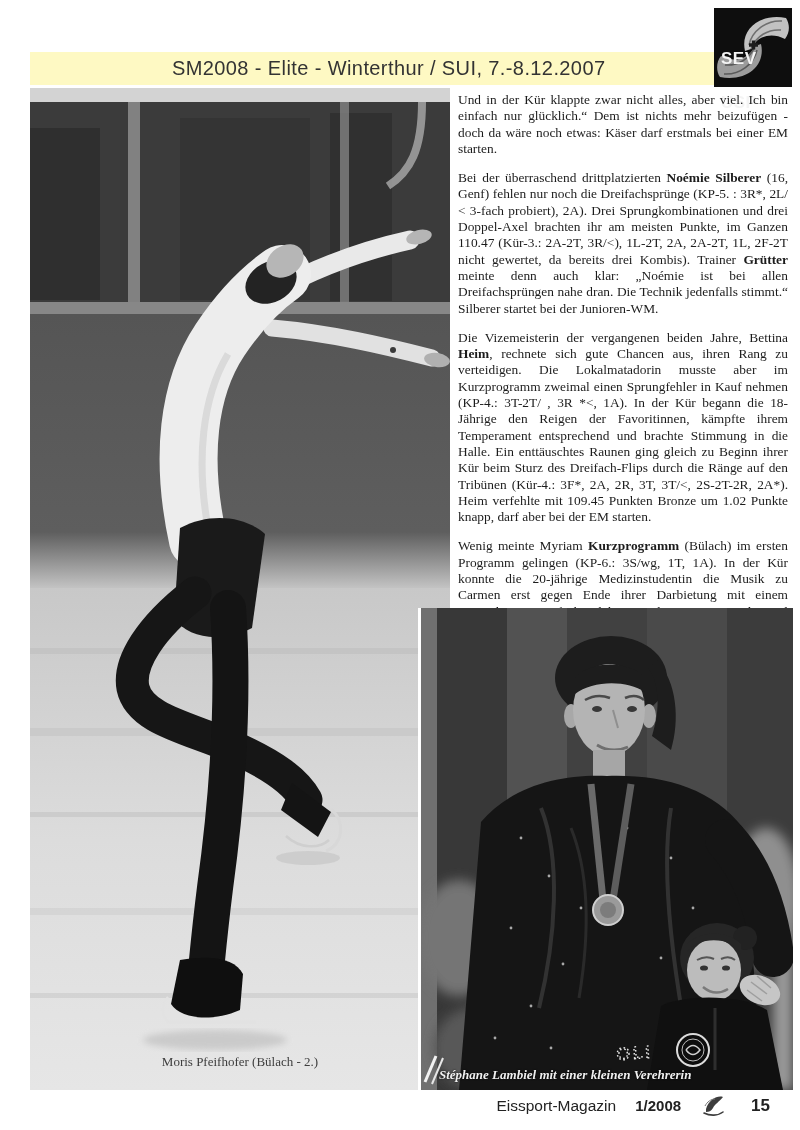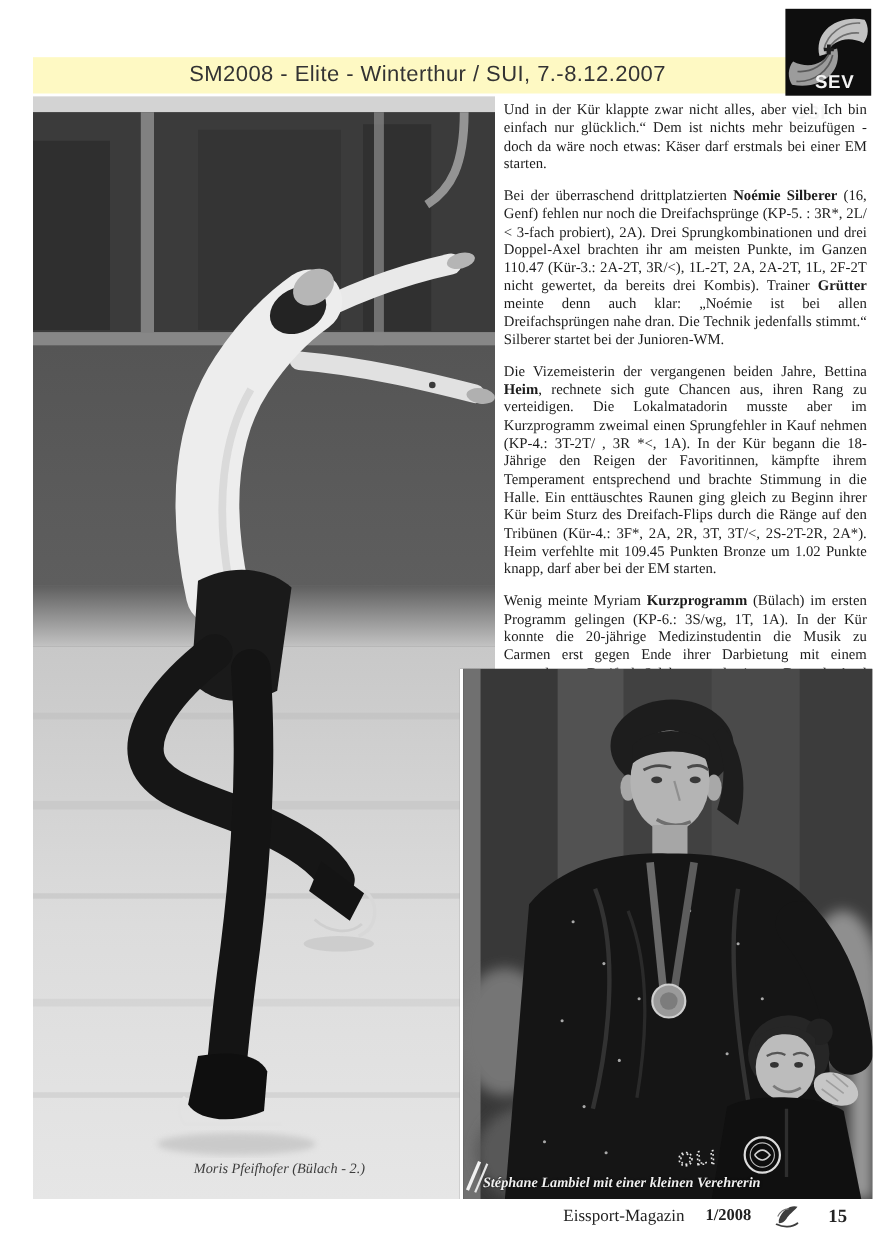--- a/index.html
+++ b/index.html
@@ -10,44 +10,44 @@
   .header-bar{position:absolute;left:30px;top:52px;width:688px;height:33px;background:#fef9c3;
               display:flex;align-items:center;}
   .header-title{font-family:"Liberation Sans",sans-serif;font-size:20px;color:#333;
                 letter-spacing:.4px;padding-left:142px;white-space:nowrap;}
 
   
   .logo{position:absolute;left:714px;top:8px;width:78px;height:79px;background:#0e0e0e;}
   .logo svg{position:absolute;left:0;top:0;overflow:visible;}
   .logo-line{position:absolute;left:7px;font-family:"Liberation Sans",sans-serif;
              font-weight:bold;color:#f4f4f4;font-size:17px;line-height:17px;letter-spacing:.5px;}
-  .logo-line.l1{top:58px;margin-left:20px;}
+  .logo-line.l1{top:42px;}
   .logo-line.l2{top:59px;margin-top:27px;}
 
   
   .photo-left{position:absolute;left:30px;top:88px;width:420px;height:1002px;background:#777;}
   .photo-left svg{display:block;}
   .caption-left{position:absolute;left:0;top:966px;width:420px;text-align:center;
-                font-style:italic;font-size:13px;color:#3d3d3d;padding-left:14px;}
+                font-size:13px;color:#3d3d3d;}
 
   
   .article{position:absolute;left:458px;top:92px;width:330px;}
   .article p{margin:0 0 13px 0;font-size:13.4px;line-height:16.3px;text-align:justify;}
   .article p b{font-weight:bold;}
 
   
   .photo-right{position:absolute;left:418px;top:608px;width:372px;height:482px;background:#3f3f3f;
                border-left:3px solid #ffffff;box-sizing:content-box;}
   .photo-right svg{display:block;}
   .caption-right{position:absolute;left:18px;bottom:7px;font-style:italic;font-size:13px;
                  color:#f0f0f0;text-shadow:0 0 2px #000;font-weight:bold;}
 
   
   .footer{position:absolute;top:1094px;right:30px;display:flex;align-items:center;gap:19px;
-          font-family:Liberation Serif, serif;color:#222;}
+          font-family:Liberation Sans, sans-serif;color:#222;}
   .footer .mag{font-size:15.5px;}
   .footer .issue{font-size:15px;font-weight:bold;}
   .footer .pagenum{font-size:17px;font-weight:bold;margin-left:6px;}
   .footer svg{display:block;}
 </style>
 </head>
 <body>
 
 <div class="page">
 

